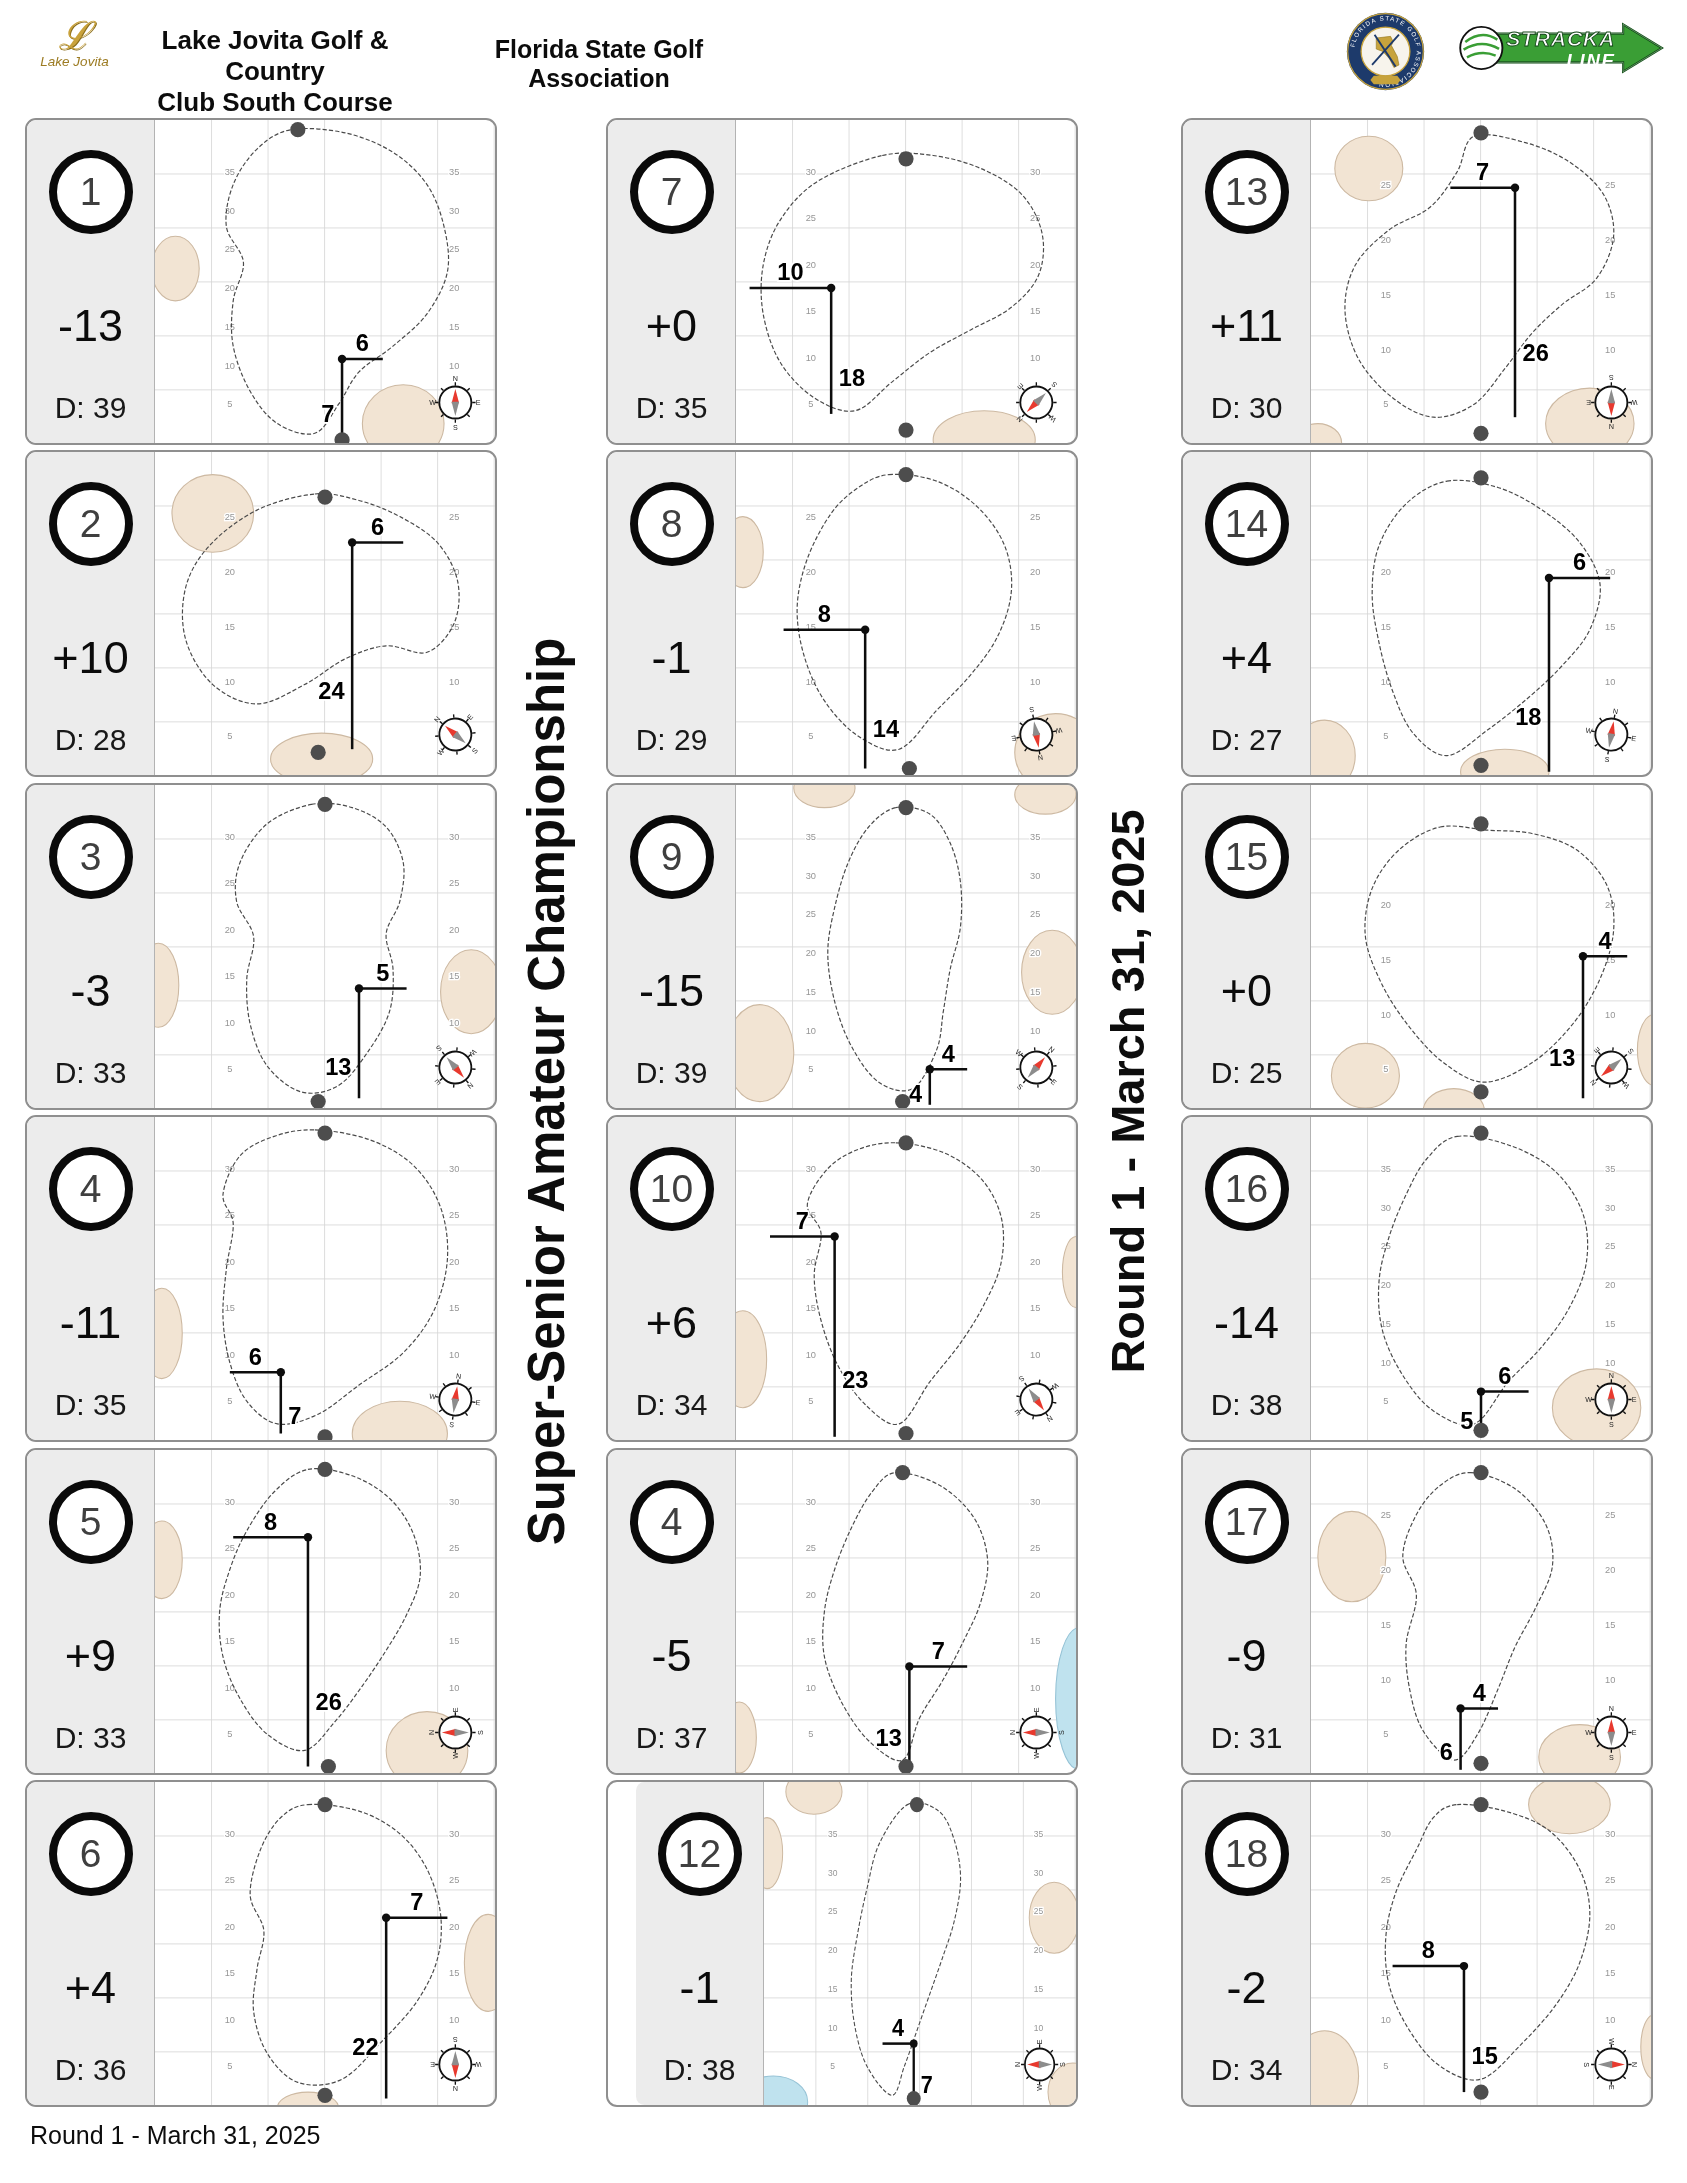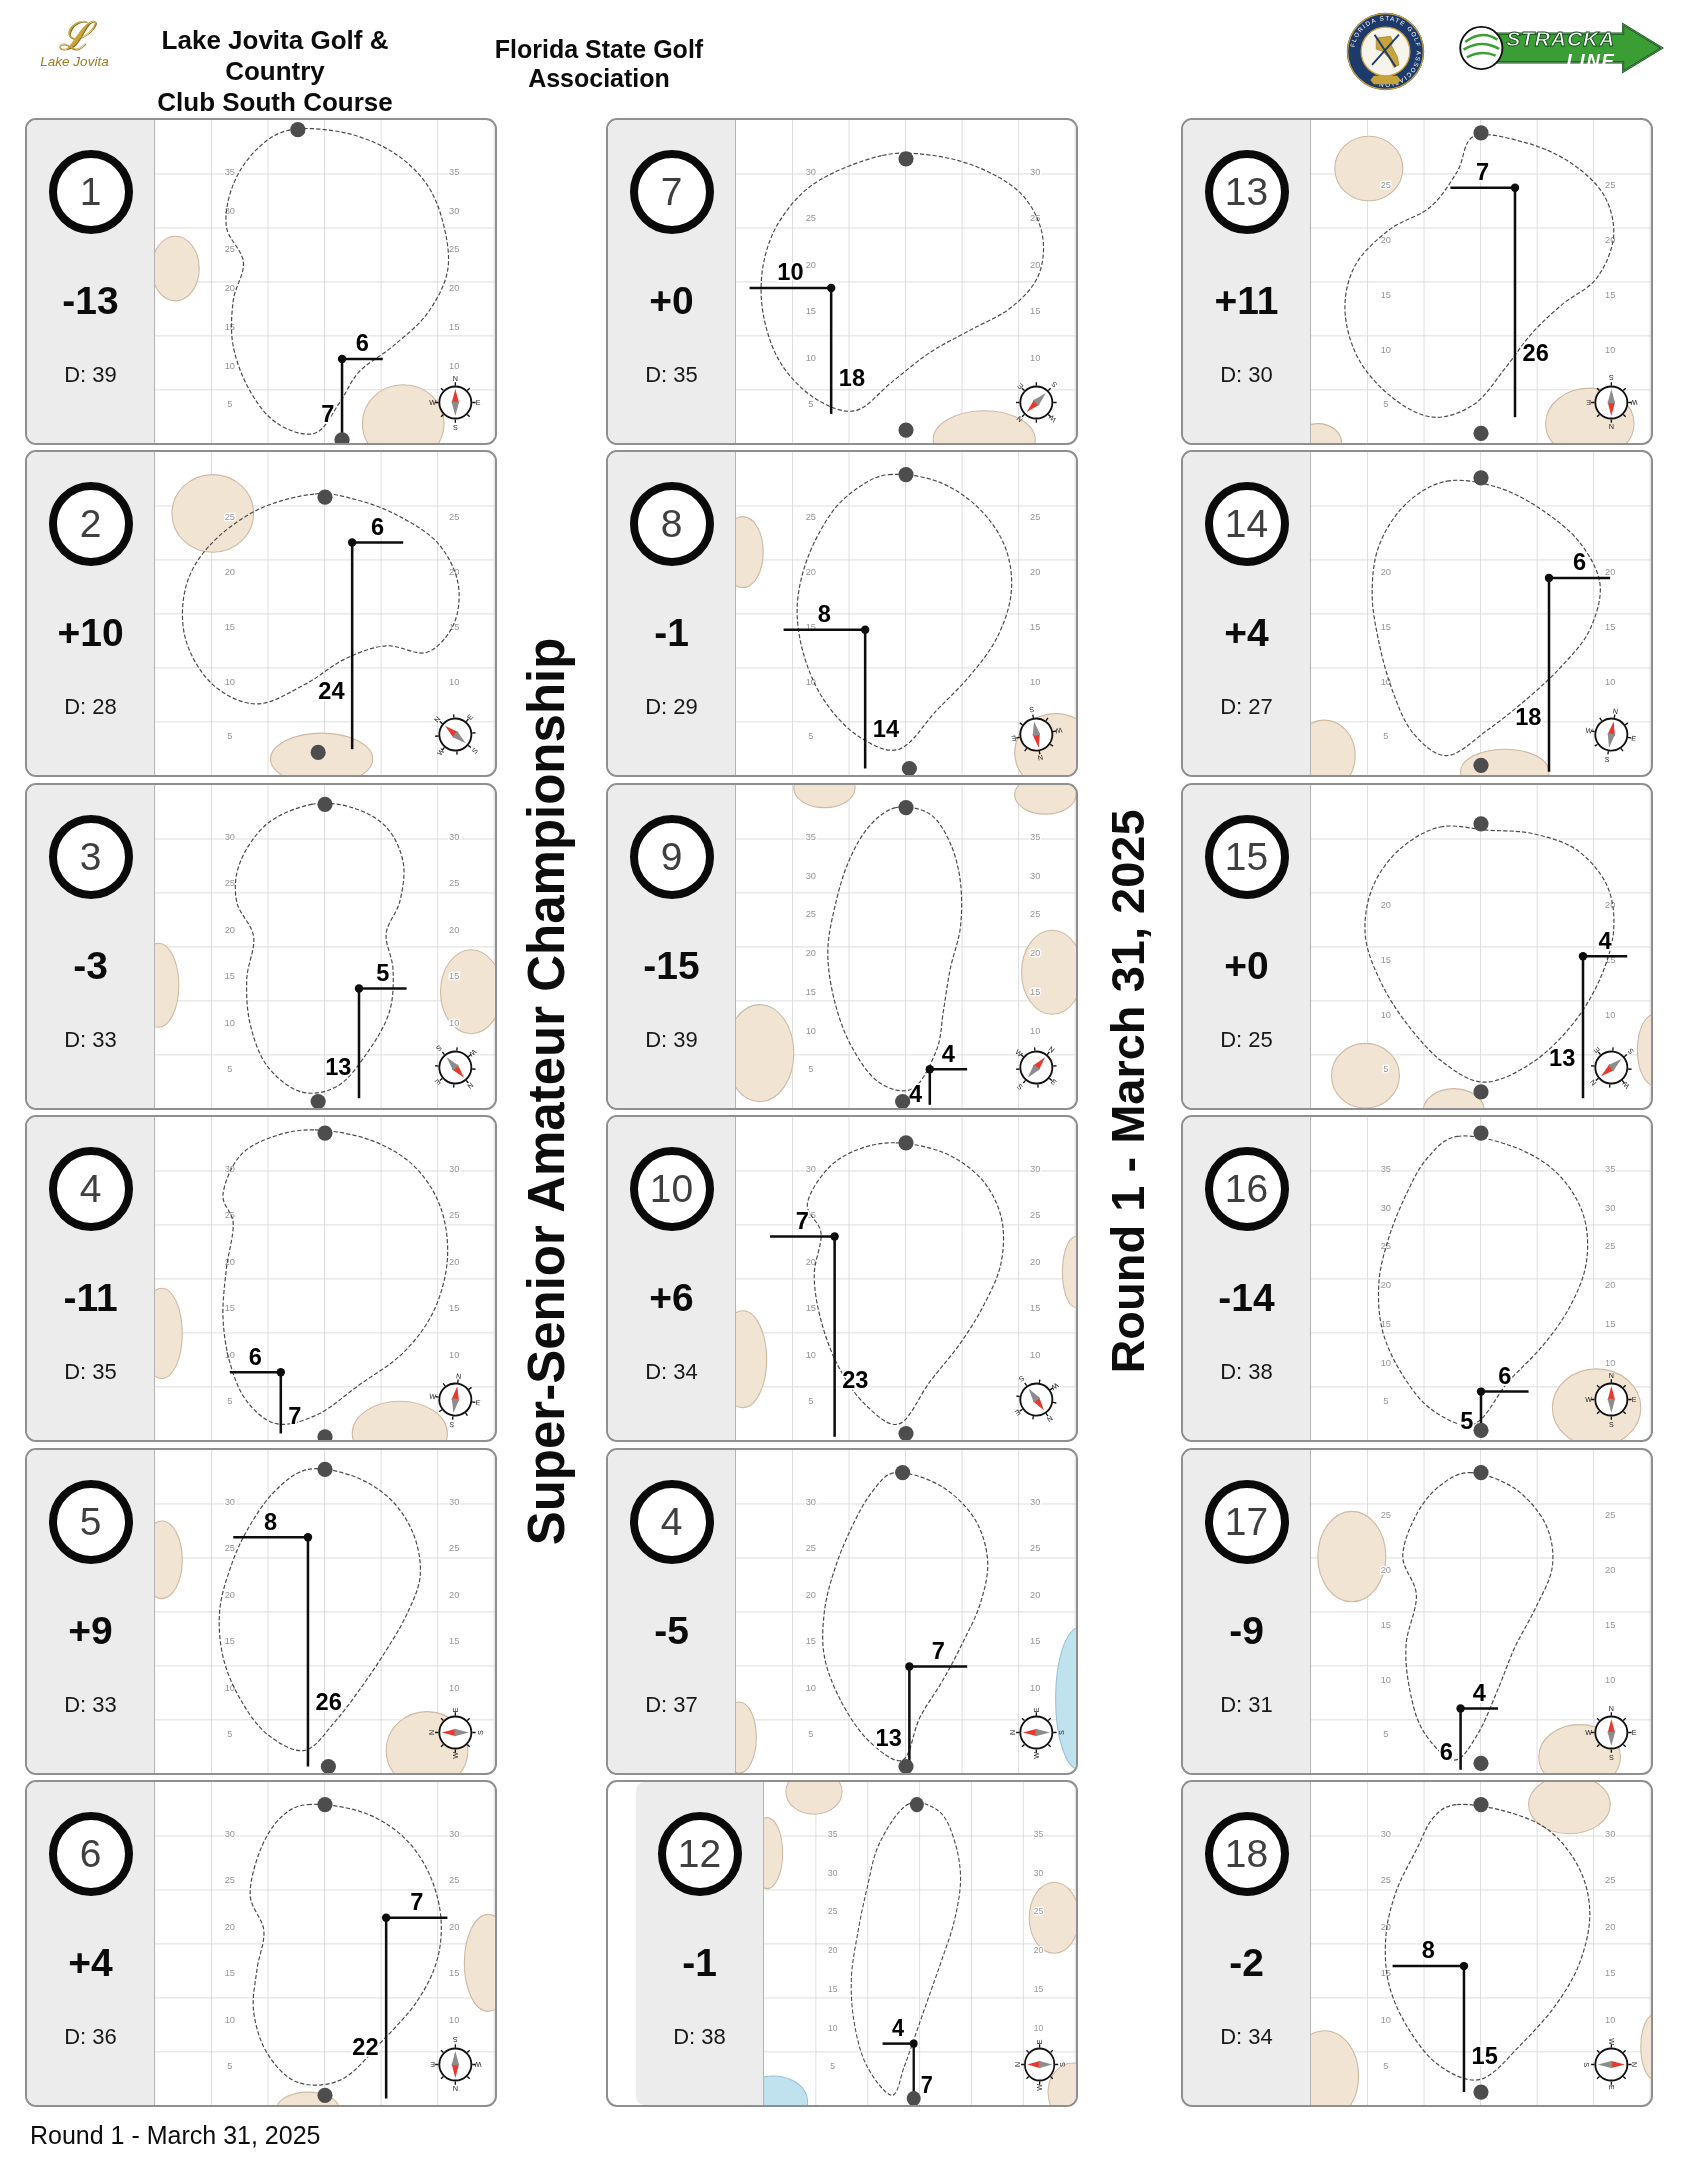--- a/index.html
+++ b/index.html
@@ -16,22 +16,22 @@
   .vlabel span{transform:rotate(-90deg);white-space:nowrap;font-weight:bold;color:#0d0d0d;}
   #vlabel-champ{left:489px;width:115px;}
   #vlabel-champ span{font-size:51px;}
   #vlabel-round{left:1076px;width:103px;}
   #vlabel-round span{font-size:47px;}
   
   .card{position:absolute;width:472px;height:327px;border:2.1px solid #8f8f8f;border-radius:11px;background:#fff;overflow:hidden;box-sizing:border-box;display:flex;}
   .panel{width:128px;background:#ececec;border-right:1.3px solid #b3b3b3;border-radius:8.4px 0 0 8.4px;display:flex;flex-direction:column;align-items:center;box-sizing:border-box;padding-top:30px;flex:none;}
   .holenum{width:84px;height:84px;border:8.4px solid #0a0a0a;border-radius:50%;background:#fff;display:flex;align-items:center;justify-content:center;box-sizing:border-box;}
   .holenum span{font-size:39px;color:#3f3f3f;}
-  .score{margin-top:45px;font-size:39px;font-weight:bold;color:#0b0b0b;}
-  .depth{margin-top:39px;font-size:22px;color:#181818;}
+  .score{margin-top:66px;font-size:45px;font-weight:normal;color:#0b0b0b;}
+  .depth{margin-top:39px;font-size:30px;color:#181818;}
   .map{flex:1;display:block;}
   
   .ct{font-family:"Liberation Sans",sans-serif;font-size:11px;fill:#969696;paint-order:stroke;stroke:#ffffff;stroke-width:3px;}
   .ml{font-family:"Liberation Sans",sans-serif;font-size:28px;font-weight:bold;fill:#000;paint-order:stroke;stroke:#ffffff;stroke-width:4px;}
   .cl{font-family:"Liberation Sans",sans-serif;font-size:8.5px;fill:#222;}
   #footer-text{left:30px;top:2121px;font-size:25px;font-weight:500;color:#0d0d0d;}
 </style>
 </head>
 <body>
 

